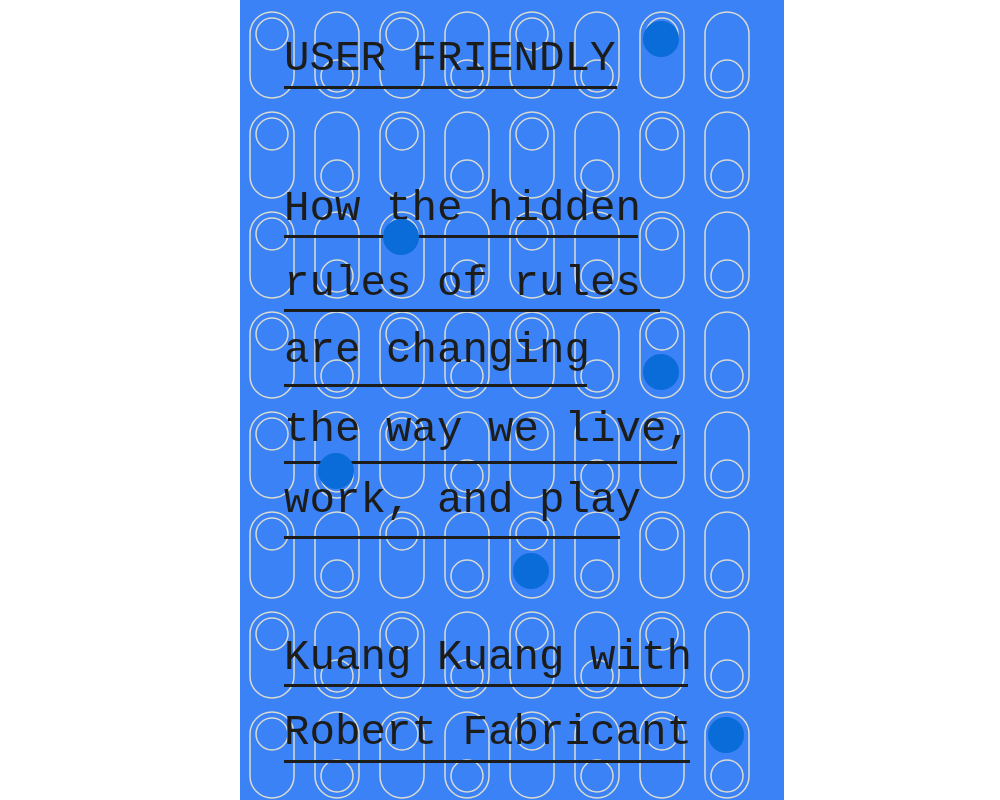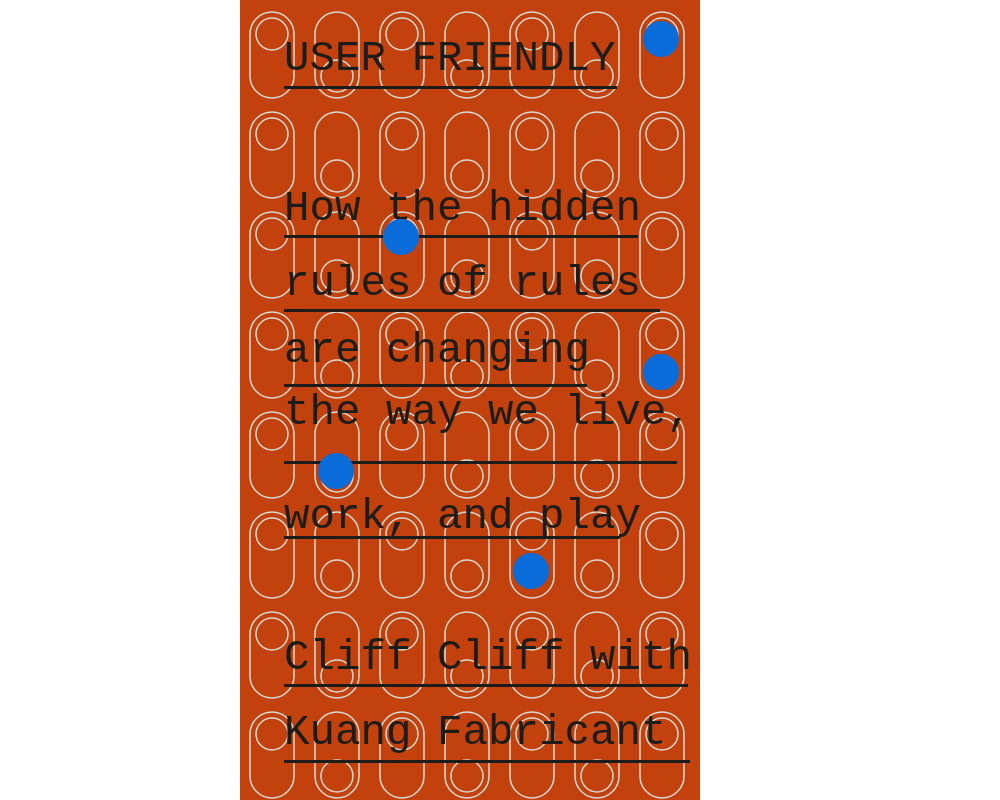--- a/index.html
+++ b/index.html
@@ -1,19 +1,19 @@
 <!DOCTYPE html>
 <html><head>
 <meta charset="utf-8">
 <style>
   html, body { margin:0; padding:0; }
   body { width:1000px; height:800px; background:#ffffff; position:relative; overflow:hidden; }
   .cover {
-    position:absolute; left:240px; top:0; width:460px; height:800px;
-    background:#c2410c; overflow:hidden;
+    position:absolute; left:240px; top:0; width:544px; height:800px;
+    background:#3b82f6; overflow:hidden;
   }
   .pattern { position:absolute; left:0; top:0; width:518px; height:800px; }
   .line {
     position:absolute; left:44px;
     font-family:"Liberation Mono", "DejaVu Sans Mono", monospace;
     font-size:42.5px; color:#1c1c1a; white-space:pre; line-height:1;
   }
   .rule { position:absolute; left:44px; height:3px; background:#1c1c1a; }
   .dot {
     position:absolute; width:36px; height:36px; border-radius:50%;
@@ -60,30 +60,30 @@
 
   <div class="line" style="top:188px;font-family:Liberation Mono, monospace;">How the hidden</div>
   <div class="rule" style="top:235px;width:354px;"></div>
 
   <div class="line" style="top:263px;">rules of rules</div>
   <div class="rule" style="top:309px;width:376px;"></div>
 
   <div class="line" style="top:330px;">are changing</div>
   <div class="rule" style="top:384px;width:303px;"></div>
 
-  <div class="line" style="top:392px;">the way we live,</div>
+  <div class="line" style="top:409px;">the way we live,</div>
   <div class="rule" style="top:461px;width:393px;"></div>
 
-  <div class="line" style="top:496px;font-family:Liberation Mono, monospace;">work, and play</div>
+  <div class="line" style="top:480px;font-family:Liberation Mono, monospace;">work, and play</div>
   <div class="rule" style="top:536px;width:336px;"></div>
 
-  <div class="line" style="top:637px;">Cliff Cliff with</div>
+  <div class="line" style="top:637px;">Kuang Kuang with</div>
   <div class="rule" style="top:684px;width:404px;"></div>
 
-  <div class="line" style="top:712px;">Kuang Fabricant</div>
+  <div class="line" style="top:712px;">Robert Fabricant</div>
   <div class="rule" style="top:760px;width:406px;"></div>
 
   <div class="dot" style="left:403px;top:21px;"></div>
   <div class="dot" style="left:143px;top:219px;"></div>
   <div class="dot" style="left:403px;top:354px;"></div>
   <div class="dot" style="left:78px;top:453px;"></div>
   <div class="dot" style="left:273px;top:553px;"></div>
   <div class="dot" style="left:468px;top:717px;"></div>
 </div>
 

